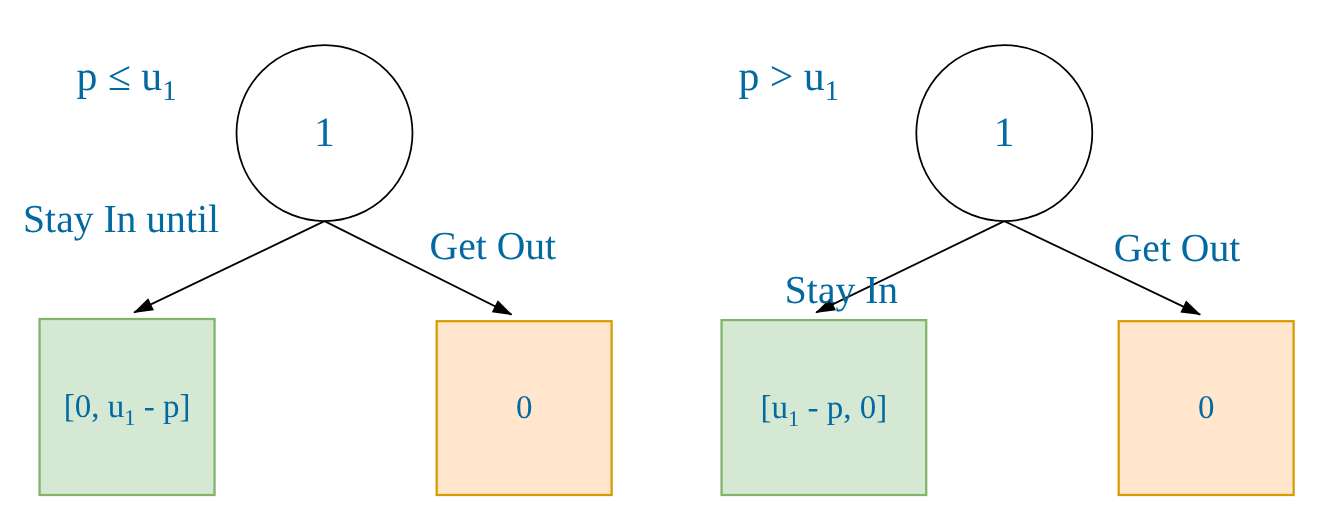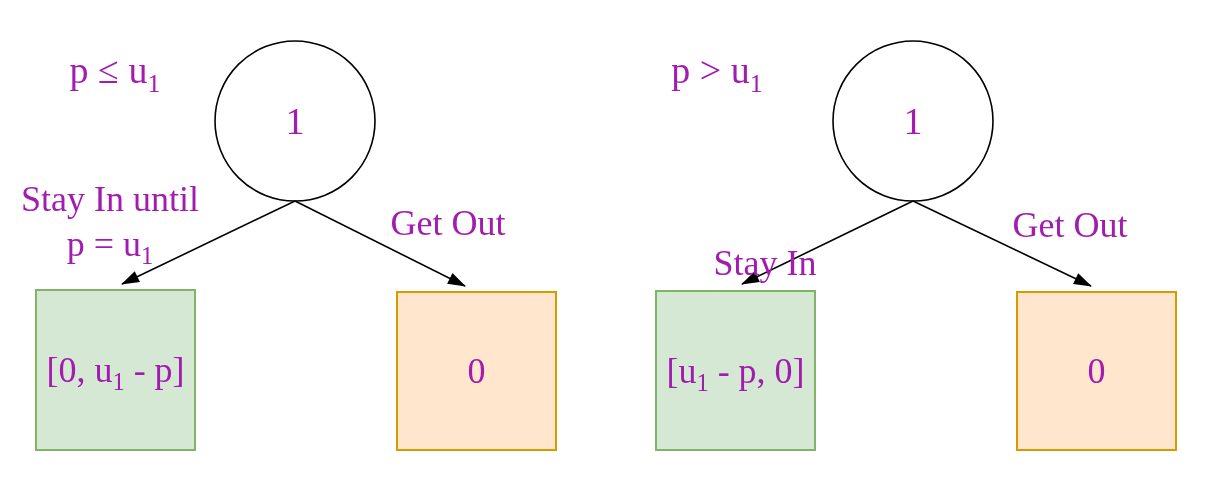--- a/index.html
+++ b/index.html
@@ -6,21 +6,21 @@
     margin: 0;
     padding: 0;
     background: #ffffff;
   }
   .canvas {
     position: relative;
     width: 1210px;
     height: 478px;
     background: #ffffff;
     font-family: "Liberation Serif", "DejaVu Serif", serif;
-    color: #a21caf;
+    color: #0369a1;
     overflow: hidden;
   }
   svg.edges-layer {
     position: absolute;
     left: 0;
     top: 0;
     width: 1210px;
     height: 478px;
   }
   .label {
@@ -38,21 +38,21 @@
   }
   .edge-label {
     font-size: 36px;
     line-height: 45px;
   }
   .leaf-box {
     position: absolute;
     display: flex;
     align-items: center;
     justify-content: center;
-    font-size: 36px;
+    font-size: 30px;
     box-sizing: border-box;
   }
   .leaf-green {
     background: #d5e8d4;
     border: 2px solid #82b366;
   }
   .leaf-orange {
     background: #ffe6cc;
     border: 2px solid #d79b00;
   }
@@ -85,23 +85,20 @@
   <div>
 
     <div class="label cond-label" style="left:35px; top:48px; width:160px;">
       <span>p ≤ u</span><sub>1</sub>
     </div>
 
     <div class="label node-label" style="left:255px; top:99px; width:80px;">1</div>
 
     <div class="label edge-label" style="left:10px; top:177px; width:200px;font-family:Liberation Serif, serif;">
       <div>Stay In until</div>
-      <div>
-        <span>p = u</span><sub>1</sub>
-      </div>
     </div>
 
     <div class="label edge-label" style="left:388px; top:201px; width:120px;">Get Out</div>
 
     <div class="leaf-box leaf-green" style="left:35px; top:289px; width:161px; height:162px;">
       <span><span>[0, u</span><sub>1</sub><span> - p]</span></span>
     </div>
 
     <div class="leaf-box leaf-orange" style="left:396px; top:291px; width:161px; height:160px;">
       <span>0</span>
@@ -114,21 +111,21 @@
     <div class="label cond-label" style="left:637px; top:48px; width:160px;">
       <span>p &gt; u</span><sub>1</sub>
     </div>
 
     <div class="label node-label" style="left:873px; top:99px; width:80px;">1</div>
 
     <div class="label edge-label" style="left:705px; top:205px; width:120px;margin-top:36px;">Stay In</div>
 
     <div class="label edge-label" style="left:1010px; top:203px; width:120px;">Get Out</div>
 
-    <div class="leaf-box leaf-green" style="left:655px; top:290px; width:161px; height:161px;">
+    <div class="leaf-box leaf-green" style="left:655px; top:290px; width:188px; height:161px;">
       <span><span>[u</span><sub>1</sub><span> - p, 0]</span></span>
     </div>
 
     <div class="leaf-box leaf-orange" style="left:1016px; top:291px; width:161px; height:160px;">
       <span>0</span>
     </div>
 
   </div>
 
 </div>

